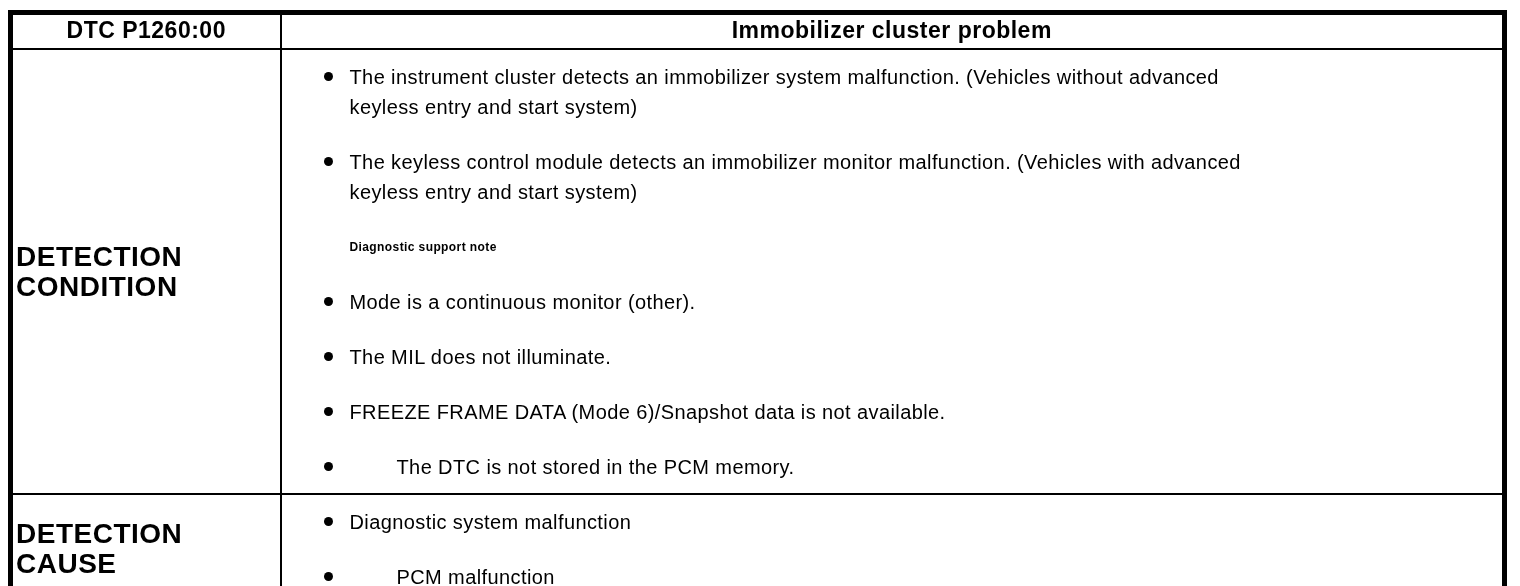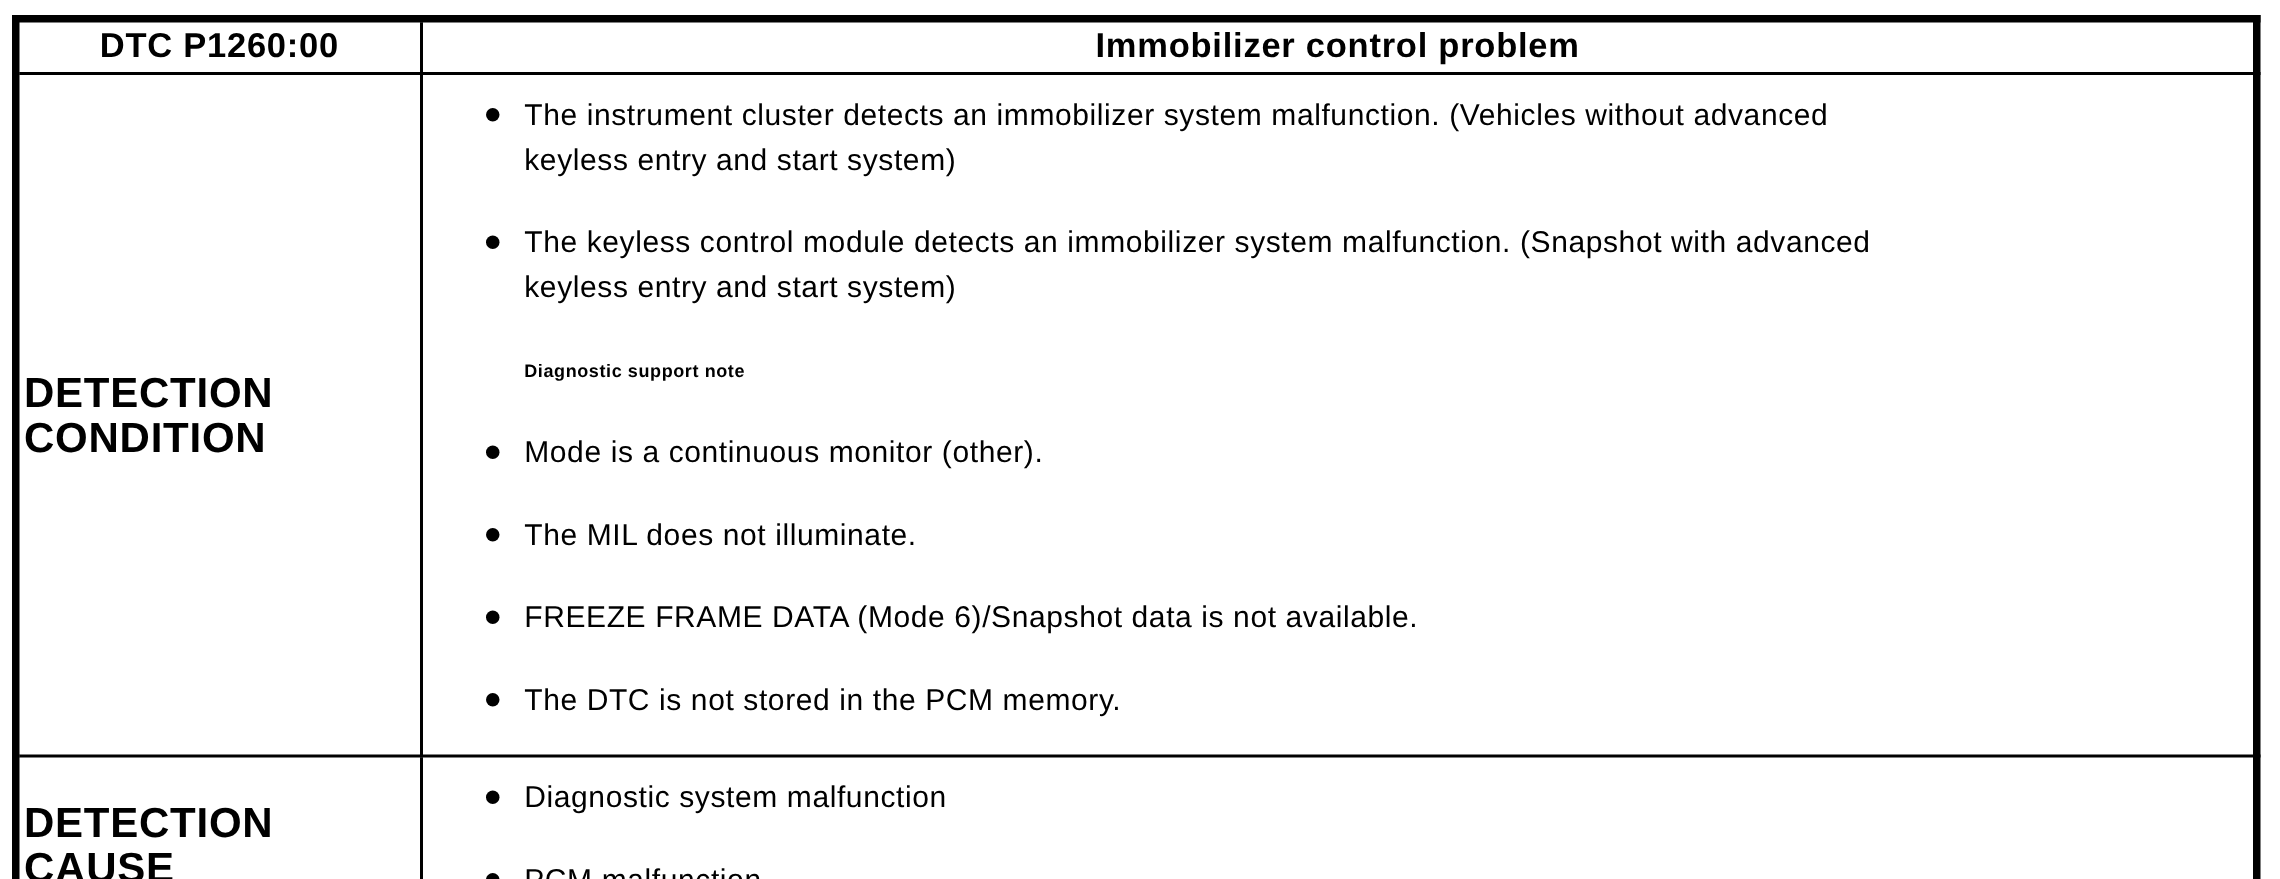--- a/index.html
+++ b/index.html
@@ -38,23 +38,23 @@
   .row-label {
     font-weight: bold;
     font-size: 28px;
     line-height: 30px;
     letter-spacing: 0.5px;
     max-width: 215px;
     word-spacing: 2px;
   }
 
   
-  td.content-cell { vertical-align: top; padding: 12px 20px 21px 0; }
+  td.content-cell { vertical-align: top; padding: 12px 20px 11px 0; }
   .item { display: flex; align-items: flex-start; margin-bottom: 25px; }
-  .item:last-child { margin-bottom: 0; }
+  .item:last-child { margin-bottom: 0; gap: 47px; }
   .marker {
     flex: 0 0 9px;
     width: 9px; height: 9px;
     border-radius: 50%;
     background: #000;
     margin: 10px 17px 0 42px;
   }
   .item-text {
     font-size: 20px;
     line-height: 30px;
@@ -78,36 +78,36 @@
       <col class="col-label">
       <col class="col-content">
     </colgroup>
 
     <tbody>
         <tr class="header-row">
       <td class="cell">
         <span>DTC P1260:00</span>
       </td>
       <td class="cell">
-        <span>Immobilizer control problem</span>
+        <span>Immobilizer cluster problem</span>
       </td>
     </tr>
 
     <tr>
       <td class="cell label-cell">
         <div class="row-label">DETECTION CONDITION</div>
       </td>
       <td class="cell content-cell">
         <div class="item">
           <span class="marker"></span>
           <span class="item-text">The instrument cluster detects an immobilizer system malfunction. (Vehicles without advanced keyless entry and start system)</span>
         </div>
         <div class="item">
           <span class="marker"></span>
-          <span class="item-text">The keyless control module detects an immobilizer system malfunction. (Snapshot with advanced keyless entry and start system)</span>
+          <span class="item-text">The keyless control module detects an immobilizer monitor malfunction. (Vehicles with advanced keyless entry and start system)</span>
         </div>
         <div class="note-heading">Diagnostic support note</div>
         <div class="item">
           <span class="marker"></span>
           <span class="item-text">Mode is a continuous monitor (other).</span>
         </div>
         <div class="item">
           <span class="marker"></span>
           <span class="item-text">The MIL does not illuminate.</span>
         </div>

